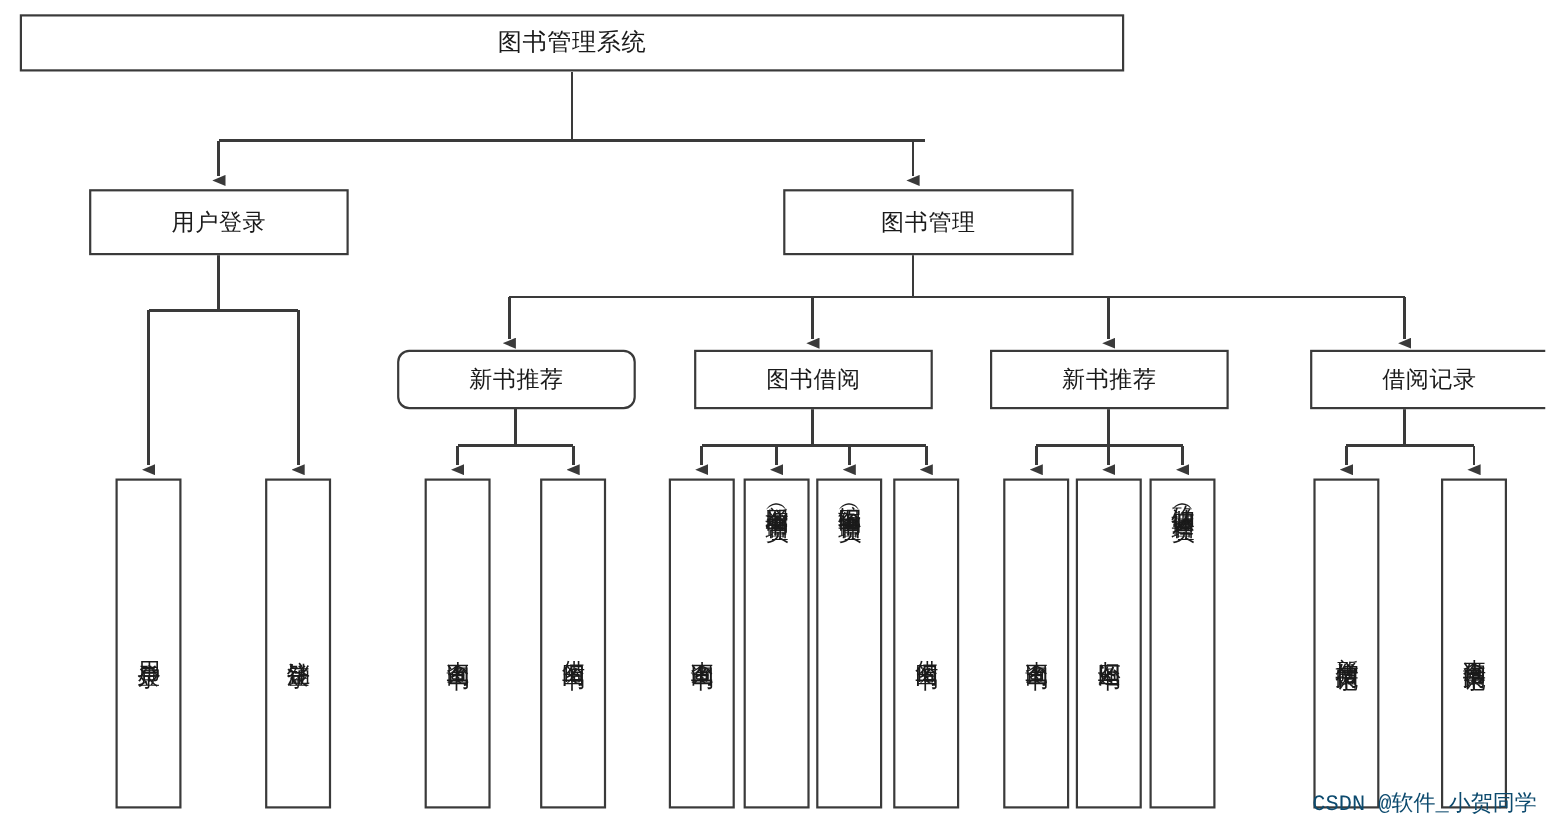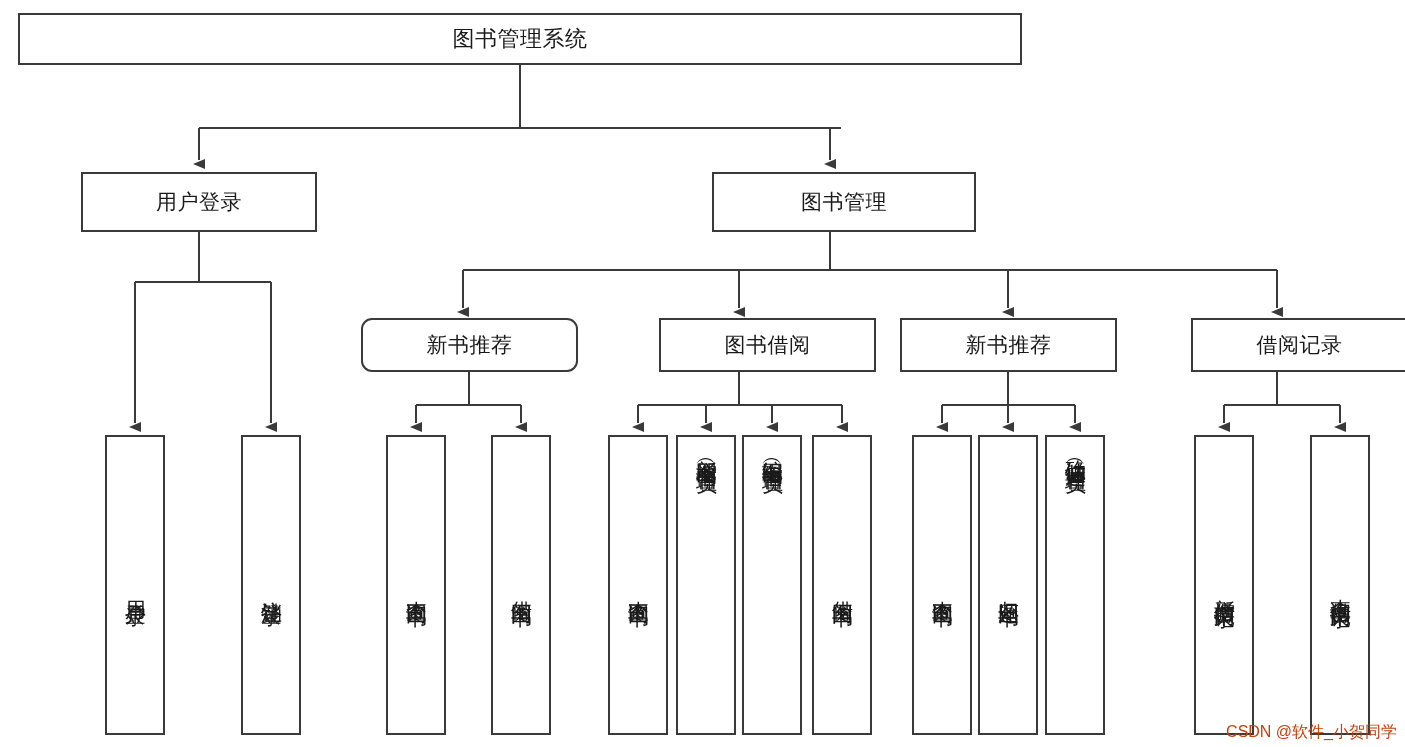--- a/index.html
+++ b/index.html
@@ -67,25 +67,25 @@
     margin: 0 auto;
   }
   .node.v.center .node-label {
     margin-top: auto;
     margin-bottom: auto;
   }
   #watermark {
     position: absolute;
     right: 8px;
     bottom: 4px;
-    font-size: 16px;
-    color: #c2410c;
+    font-size: 20px;
+    color: #0c4a6e;
     white-space: nowrap;
     z-index: 5;
-    font-family: Liberation Sans, sans-serif;
+    font-family: Liberation Mono, monospace;
   }
 </style>
 </head>
 <body>
 
 <div id="diagram-root">
 
   <svg id="edges-layer" viewBox="0 0 1405 747" width="1405" height="747" xmlns="http://www.w3.org/2000/svg">
     <defs>
       <marker id="arrowhead" markerWidth="10" markerHeight="12" refX="1" refY="6" orient="auto" markerUnits="userSpaceOnUse">
@@ -146,21 +146,21 @@
   </div>
 
   <div class="node h" style="left:712px; top:172px; width:264px; height:60px;">
     <span class="node-label">图书管理</span>
   </div>
 
   <div class="node h" style="left:361px; top:318px; width:217px; height:54px;border-radius:11px;">
     <span class="node-label">新书推荐</span>
   </div>
 
-  <div class="node h" style="left:631px; top:318px; width:217px; height:54px;margin-left:28px;">
+  <div class="node h" style="left:631px; top:318px; width:217px; height:54px;">
     <span class="node-label">图书借阅</span>
   </div>
 
   <div class="node h" style="left:900px; top:318px; width:217px; height:54px;">
     <span class="node-label">新书推荐</span>
   </div>
 
   <div class="node h" style="left:1169px; top:318px; width:217px; height:54px;margin-left:22px;">
     <span class="node-label">借阅记录</span>
   </div>

